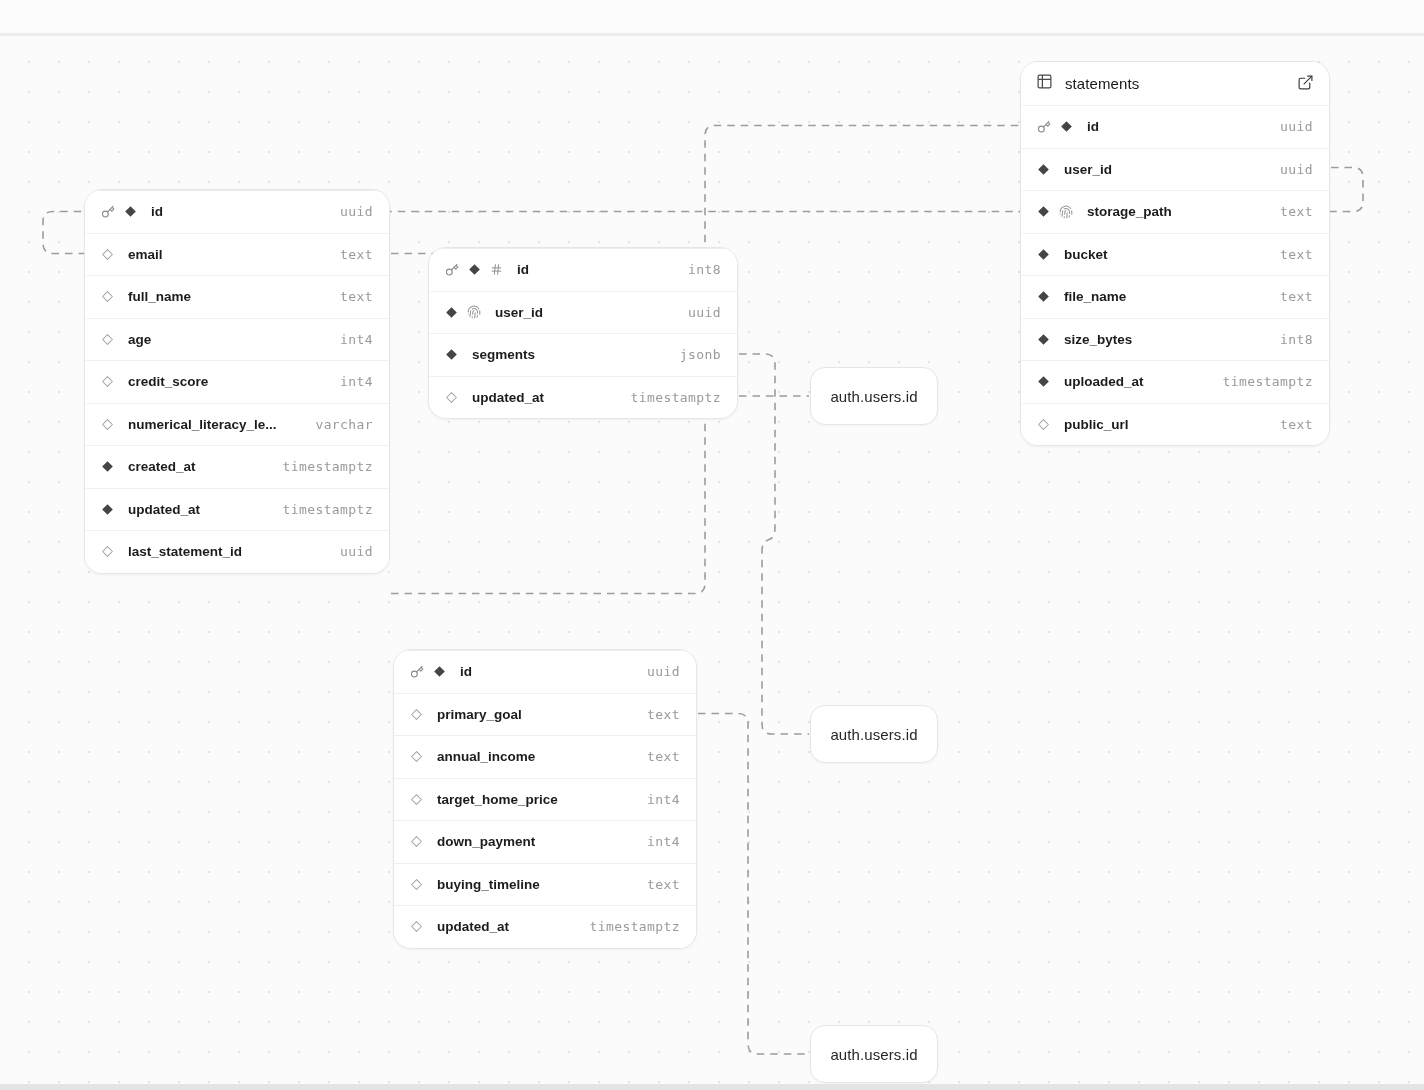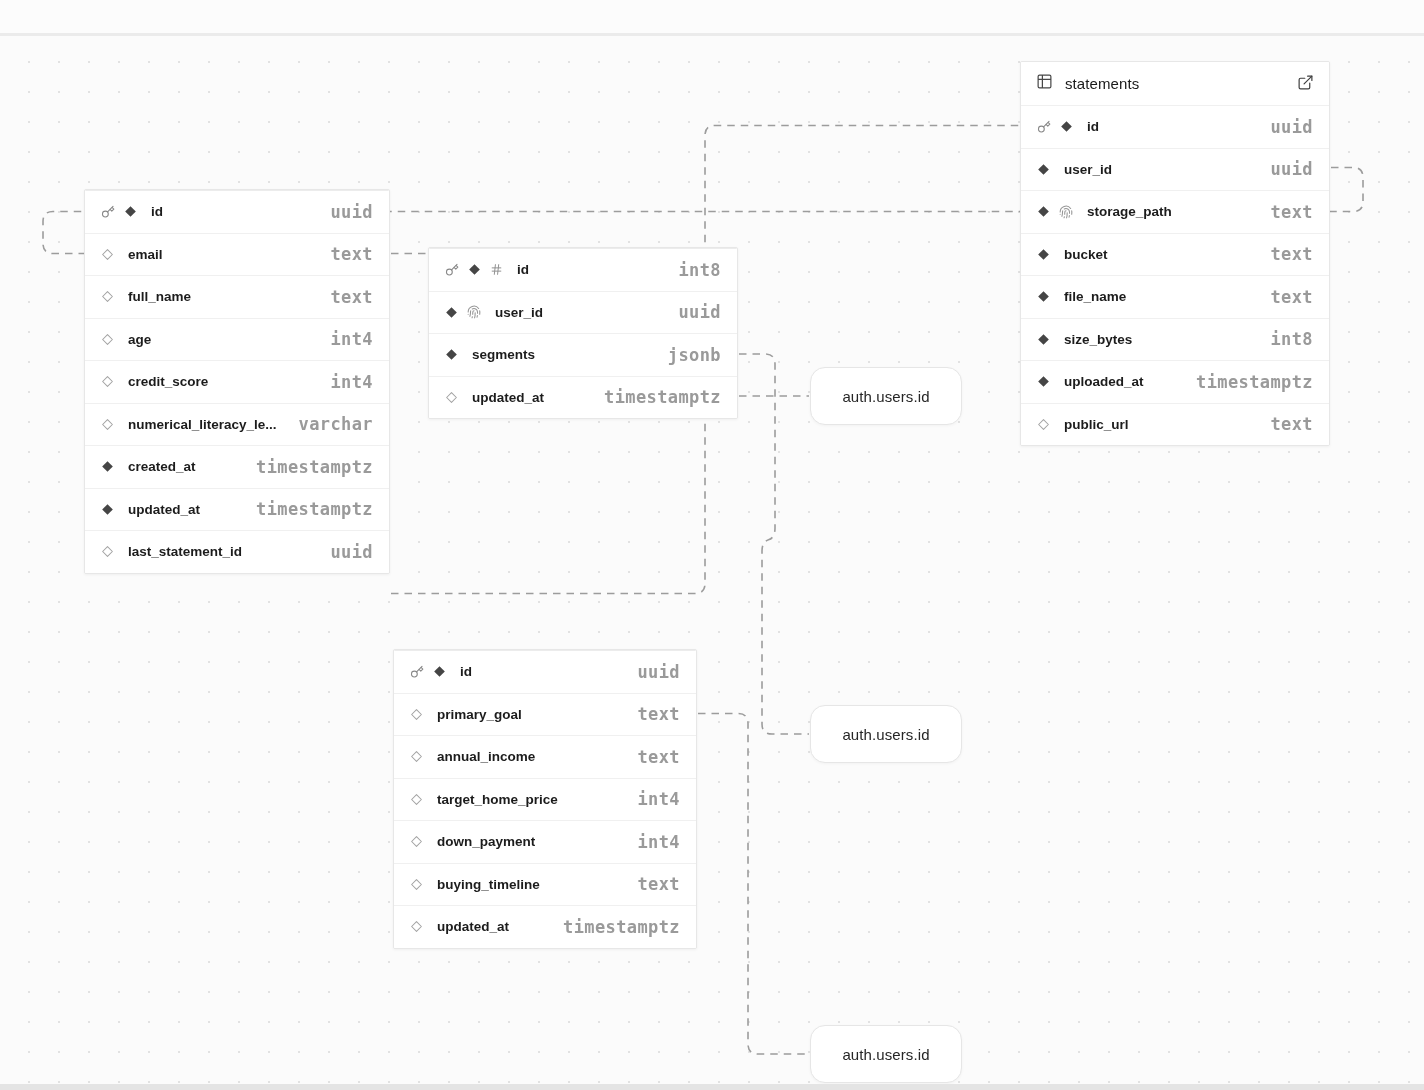--- a/index.html
+++ b/index.html
@@ -20,34 +20,34 @@
   }
   .bottombar{
     position:absolute;left:0;bottom:0;width:1424px;height:6px;z-index:10;
     background:#e4e4e4;
   }
   svg.edges{position:absolute;left:0;top:0;width:1424px;height:1090px;z-index:1;}
   .edge{fill:none;stroke:#9c9c9c;stroke-width:1.6;stroke-dasharray:7.5 6;}
   #nodes{position:absolute;left:0;top:0;width:1424px;height:1090px;z-index:2;}
 
   .table-card{
-    position:absolute;background:#ffffff;border:1px solid #e7e7e7;border-radius:2px;
+    position:absolute;background:#ffffff;border:1px solid #e7e7e7;border-radius:18px;
     box-shadow:0 1px 3px rgba(0,0,0,.05);overflow:hidden;box-sizing:border-box;
   }
   .tc-header{height:43px;display:flex;align-items:center;padding:0 15px;gap:12px;background:#fff;}
   .tc-title{font-size:15px;font-weight:500;color:#1a1a1a;flex:1;letter-spacing:.1px;}
   .ext-btn{background:none;border:none;padding:0;display:flex;align-items:center;cursor:pointer;}
   .tc-row{height:42.5px;border-top:1px solid #f0f0f0;display:flex;align-items:center;padding:0 16px;box-sizing:border-box;background:#fff;}
   .tc-row:first-of-type{border-top:1px solid #ececec;}
   .ic{display:flex;align-items:center;gap:9px;}
   .ic span{display:flex;align-items:center;}
   .col-name{margin-left:14px;font-size:13.5px;color:#1c1c1c;font-weight:700;white-space:nowrap;overflow:hidden;text-overflow:ellipsis;max-width:185px;}
-  .col-type{margin-left:auto;font-family:"DejaVu Sans Mono","Liberation Mono",monospace;font-size:17px;color:#9a9a9a;letter-spacing:.4px;padding-left:8px;font-weight:bold;}
+  .col-type{margin-left:auto;font-family:"DejaVu Sans Mono","Liberation Mono",monospace;font-size:13px;color:#9a9a9a;letter-spacing:.4px;padding-left:8px;}
   .auth-node{
-    position:absolute;width:152px;height:58px;background:#fff;border:1px solid #e6e6e6;border-radius:15px;
+    position:absolute;width:128px;height:58px;background:#fff;border:1px solid #e6e6e6;border-radius:15px;
     display:flex;align-items:center;justify-content:center;font-size:15px;color:#262626;
     box-shadow:0 1px 3px rgba(0,0,0,.04);box-sizing:border-box;letter-spacing:.1px;
   }
 </style>
 </head>
 <body>
 
 <div class="canvas-bg"></div>
 <svg class="edges" id="edges-svg">
     <path class="edge" d="M 86 253.5 H 53 Q 43 253.5 43 243.5 V 221.5 Q 43 211.5 53 211.5 H 1353 Q 1363 211.5 1363 201.5 V 177.5 Q 1363 167.5 1353 167.5 H 1331"></path>

